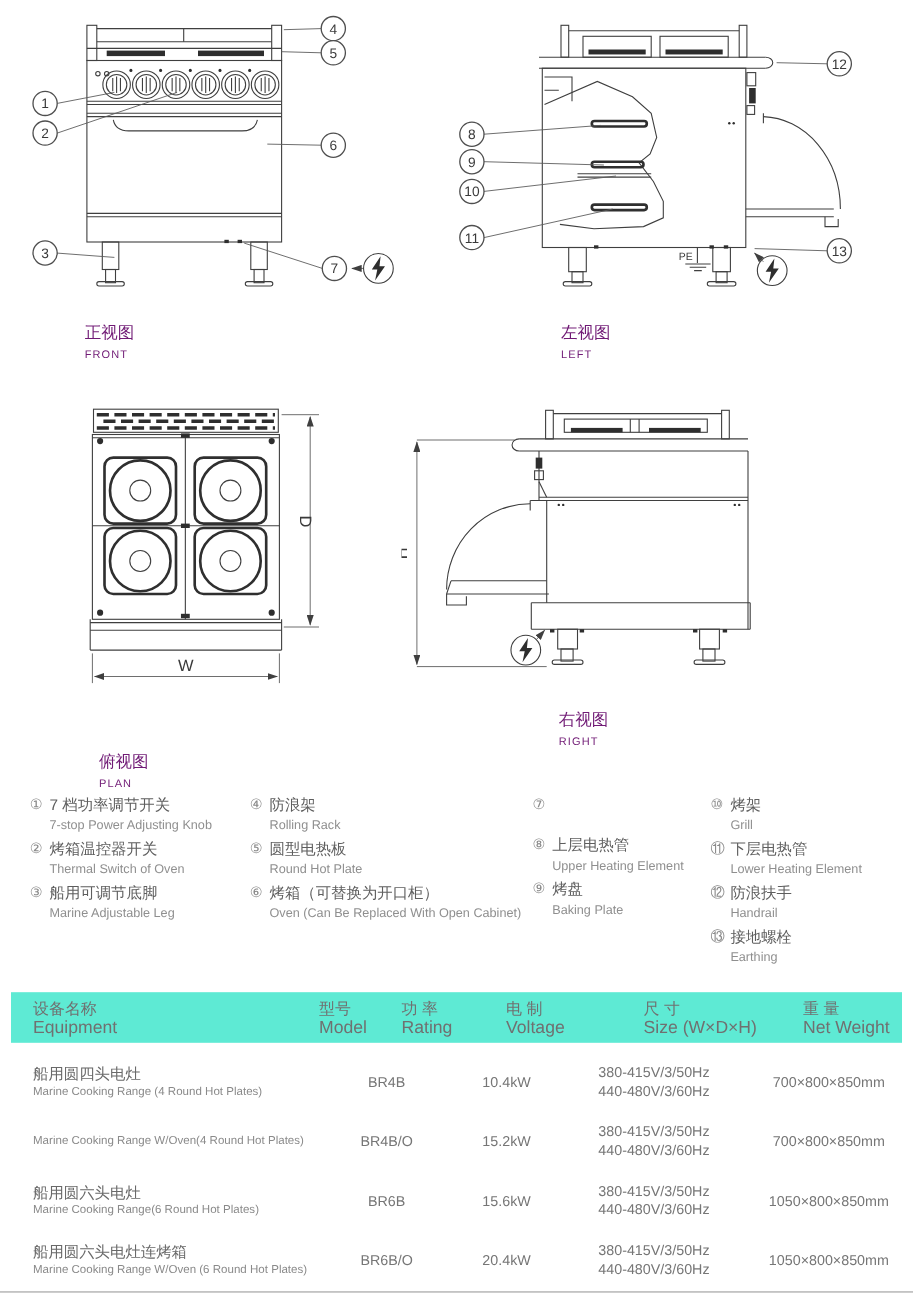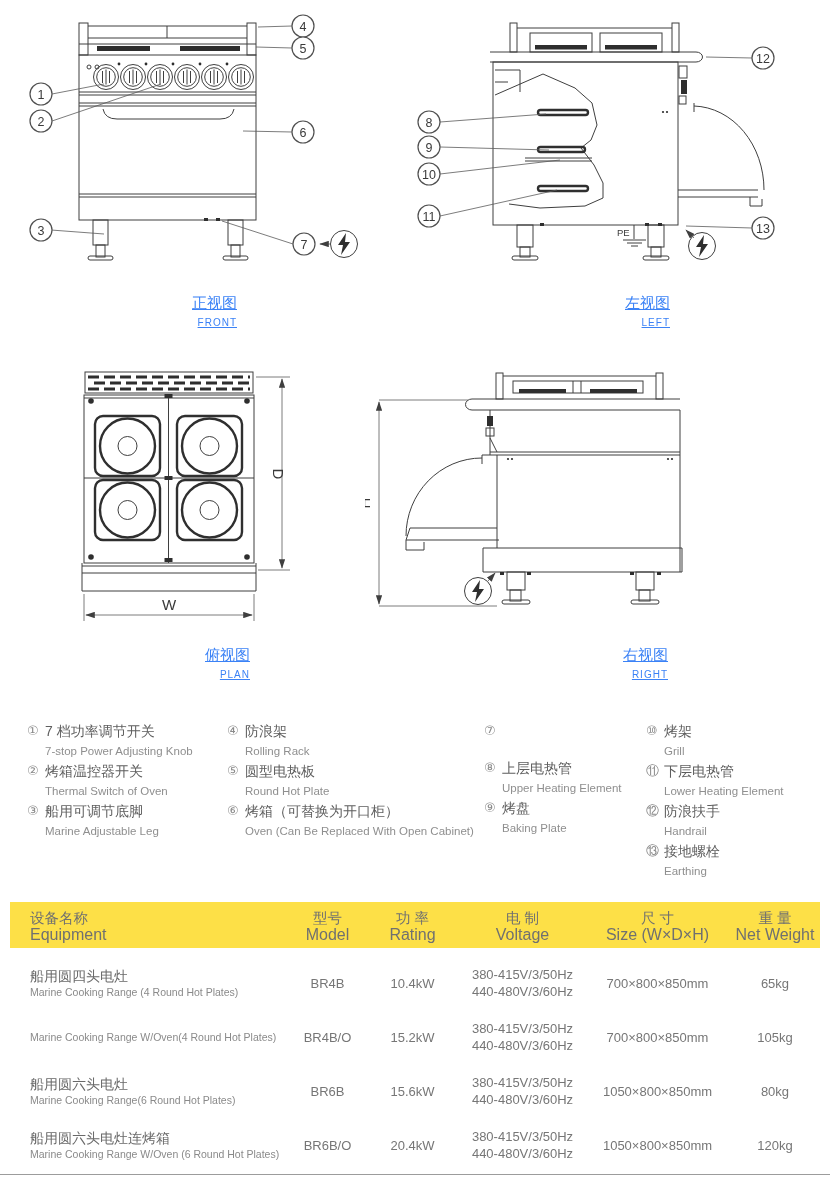--- a/index.html
+++ b/index.html
@@ -7,38 +7,38 @@
         font-family:"Liberation Sans","DejaVu Sans",sans-serif;}
   svg.draw{position:absolute;}
   svg .ln{fill:none;stroke:#3f3f3f;stroke-width:1;}
   svg .thin{fill:none;stroke:#5a5a5a;stroke-width:0.8;}
   svg .thick{fill:none;stroke:#2f2f2f;stroke-width:2.4;}
   svg .dark{fill:#2e2e2e;stroke:none;}
   svg .co{fill:#fff;stroke:#4f4f4f;stroke-width:1.2;}
   svg text.cot{font:12.5px "Liberation Sans",sans-serif;fill:#3a3a3a;text-anchor:middle;}
   svg text.dim{font:15px "Liberation Sans",sans-serif;fill:#3a3a3a;text-anchor:middle;}
   svg text.pe{font:9.5px "Liberation Sans",sans-serif;fill:#3a3a3a;}
-  .vlabel{position:absolute;width:160px;text-align:right;color:#3b82f6;text-decoration:underline;}
+  .vlabel{position:absolute;width:160px;text-align:left;color:#701a75;}
   .vlabel .cn{font-size:15px;line-height:20px;}
   .vlabel .en{font-size:10px;line-height:20px;letter-spacing:1px;}
   .lcol{position:absolute;}
   .litem{display:flex;margin-bottom:3px;min-height:34px;}
   .lnum{font-size:13px;color:#8a8a8a;width:18px;flex:none;line-height:18px;}
   .ltxt{flex:1;}
   .lcn{font-size:14px;color:#5e5e5e;line-height:19px;}
   .len{font-size:11.5px;color:#8f8f8f;line-height:15px;white-space:nowrap;}
   .spec{position:absolute;left:10px;top:902px;width:810px;}
   .tgrid{display:grid;grid-template-columns:280px 75px 95px 125px 145px 90px;align-items:center;}
-  .thead{background:#fde047;height:46px;}
-  .th{text-align:center;color:#707070;}
+  .thead{background:#5eead4;height:46px;}
+  .th{color:#707070;}
   .th .cn{font-size:14.5px;line-height:18px;}
   .th .en{font-size:16px;line-height:15px;}
   .th.first{text-align:left;padding-left:20px;}
   .tbody{margin-top:8px;}
-  .trow{height:54px;}
+  .trow{height:54px;gap:24px;}
   .td{text-align:center;color:#767676;font-size:13px;}
   .td.name{text-align:left;padding-left:20px;}
   .name .cn{font-size:14px;color:#696969;line-height:18px;}
   .name .en{font-size:10.5px;color:#8a8a8a;line-height:14px;white-space:nowrap;}
   .volt div{line-height:17px;}
   .bottom-line{position:absolute;left:0;top:1174px;width:830px;border-top:1px solid #9c9c9c;}
 </style>
 </head>
 <body>
 
@@ -435,21 +435,21 @@
   </svg>
 
   <div class="vlabel" style="left:77px;top:293px">
     <div class="cn">正视图</div>
     <div class="en">FRONT</div>
   </div>
   <div class="vlabel" style="left:510px;top:293px">
     <div class="cn">左视图</div>
     <div class="en">LEFT</div>
   </div>
-  <div class="vlabel" style="left:90px;top:645px">
+  <div class="vlabel" style="left:90px;top:683px">
     <div class="cn">俯视图</div>
     <div class="en">PLAN</div>
   </div>
   <div class="vlabel" style="left:508px;top:645px">
     <div class="cn">右视图</div>
     <div class="en">RIGHT</div>
   </div>
 
   <div>
     <div class="lcol" style="left:27px;top:722px;width:198px">

